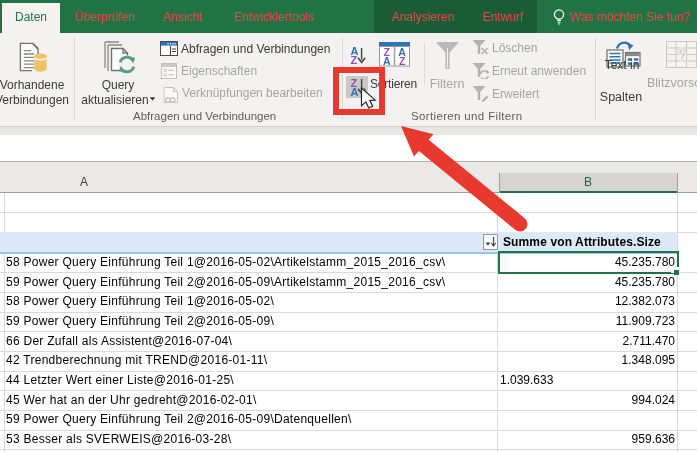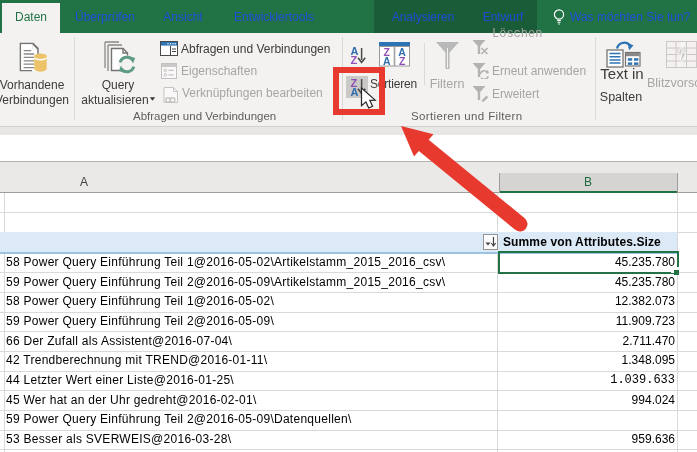--- a/index.html
+++ b/index.html
@@ -1,19 +1,19 @@
 <!DOCTYPE html>
 <html><head>
 <meta charset="utf-8">
 <style>
   html,body{margin:0;padding:0;}
   body{font-family:"Liberation Sans",sans-serif;}
   #page{position:relative;width:697px;height:452px;overflow:hidden;background:#fff;}
   .abs{position:absolute;}
-  .tabtxt{position:absolute;top:0;height:33px;line-height:34px;color:#1d4ed8;font-size:12px;text-align:center;}
+  .tabtxt{position:absolute;top:0;height:33px;line-height:34px;color:#ef4444;font-size:12px;text-align:center;}
   .ribtxt{position:absolute;font-size:12px;color:#3c3b39;white-space:nowrap;}
   .gray{color:#a7a5a3;}
   .sep{position:absolute;width:1px;background:#dcdad7;}
   .grpl{position:absolute;font-size:11.5px;color:#605e5b;white-space:nowrap;}
   .cell{position:absolute;font-size:12px;color:#000;white-space:nowrap;}
   .gl{position:absolute;background:#d9d9d9;}
 </style>
 </head>
 <body>
 <div id="page">
@@ -134,21 +134,21 @@
   <svg class="abs" style="left:435px;top:42px;" width="25" height="28" viewBox="0 0 25 28">
     <path d="M1 0 H24 L14.6 10.5 V27 H10.4 V10.5 Z" fill="#b9b9b9"></path>
     <path d="M12.5 6 V26" stroke="#f3f2f1" stroke-width="1"></path>
   </svg>
   <div class="ribtxt gray" style="left:447px;top:77px;font-size:12.5px;transform:translateX(-50%);">Filtern</div>
 
   <svg class="abs" style="left:472px;top:40px;" width="19" height="16" viewBox="0 0 19 16">
     <path d="M0.5 0 H13.5 L8.2 6 V14 H5.8 V6 Z" fill="#b4b2b0"></path>
     <path d="M9.5 8 l6 6 M15.5 8 l-6 6" stroke="#b4b2b0" stroke-width="1.6"></path>
   </svg>
-  <div class="ribtxt gray" style="left:492px;top:27px;font-family:Liberation Mono, monospace;">Löschen</div>
+  <div class="ribtxt gray" style="left:492px;top:41px;">Löschen</div>
   <svg class="abs" style="left:472px;top:63px;" width="19" height="16" viewBox="0 0 19 16">
     <path d="M0.5 0 H13.5 L8.2 6 V14 H5.8 V6 Z" fill="#b4b2b0"></path>
     <path d="M 8.2 11.2 A 4 4 0 0 1 15.4 9.5" fill="none" stroke="#b4b2b0" stroke-width="1.5"></path>
     <path d="M 16.2 13.3 A 4 4 0 0 1 9.2 14.6" fill="none" stroke="#b4b2b0" stroke-width="1.5"></path>
     <path d="M15.8 6.8 l1.2 3.4 -3.4 0.4 Z" fill="#b4b2b0"></path>
   </svg>
   <div class="ribtxt gray" style="left:492px;top:64px;">Erneut anwenden</div>
   <svg class="abs" style="left:472px;top:86px;" width="19" height="16" viewBox="0 0 19 16">
     <path d="M0.5 0 H13.5 L8.2 6 V14 H5.8 V6 Z" fill="#b4b2b0"></path>
     <path d="M10 13.8 l4.5 -4.5 2 2 -4.5 4.5 -2.6 0.6 Z" fill="#b4b2b0" stroke="#f3f2f1" stroke-width="0.6"></path>
@@ -162,21 +162,21 @@
     <path d="M3.5 12.5 h11 M3.5 15.7 h11 M3.5 18.9 h11 M3.5 22.1 h11" stroke="#2e74b5" stroke-width="1.5"></path>
     <rect x="19.5" y="11.5" width="14.5" height="13.5" fill="#fff" stroke="#767472" stroke-width="1.2"></rect>
     <rect x="20" y="12" width="13.5" height="3.2" fill="#8a8886"></rect>
     <rect x="21.8" y="17.2" width="4.4" height="2.5" fill="#2e74b5"></rect>
     <rect x="28" y="17.2" width="4.4" height="2.5" fill="#2e74b5"></rect>
     <rect x="21.8" y="21.4" width="4.4" height="2.5" fill="#2e74b5"></rect>
     <rect x="28" y="21.4" width="4.4" height="2.5" fill="#2e74b5"></rect>
     <path d="M 11 7.5 A 7.5 7.5 0 0 1 24.5 5" fill="none" stroke="#2e74b5" stroke-width="2.3"></path>
     <path d="M 21.5 2.2 L 27.5 4.3 L 23.2 9.3 Z" fill="#2e74b5"></path>
   </svg>
-  <div class="ribtxt" style="left:622px;top:65px;font-size:15px;transform:translateX(-50%);">Text in</div>
+  <div class="ribtxt" style="left:622px;top:58px;font-size:12px;transform:translateX(-50%);">Text in</div>
   <div class="ribtxt" style="left:621px;top:90px;font-size:12.5px;transform:translateX(-50%);">Spalten</div>
 
   <svg class="abs" style="left:666px;top:41px;" width="31" height="28" viewBox="0 0 31 28">
     <rect x="0.5" y="0.5" width="30" height="26" fill="#f5f1f1" stroke="#cdc8c8" stroke-width="1"></rect>
     <path d="M0.5 7 h30 M0.5 13.5 h30 M0.5 20 h30 M10 0.5 v26 M20.5 0.5 v26" stroke="#cdc8c8" stroke-width="1"></path>
     <rect x="10.5" y="7.5" width="9.5" height="6" fill="#e4dede"></rect>
     <path d="M17 2 l-5 11 h4 l-3 12 7 -13 h-4.5 Z" fill="#c9c4c4" stroke="#fff" stroke-width="0.8"></path>
   </svg>
   <div class="ribtxt gray" style="left:647px;top:76px;font-size:12.5px;">Blitzvorsc</div>
 
@@ -234,21 +234,21 @@
     <div class="cell" style="left:0;top:160px;">59 Power Query Einführung Teil 2@2016-05-09\Datenquellen\</div>
     <div class="cell" style="left:0;top:180px;">53 Besser als SVERWEIS@2016-03-28\</div>
   </div>
 
   <div class="cell" style="left:500px;top:255px;width:175px;text-align:right;">45.235.780</div>
   <div class="cell" style="left:500px;top:274.5px;width:175px;text-align:right;">45.235.780</div>
   <div class="cell" style="left:500px;top:294px;width:175px;text-align:right;">12.382.073</div>
   <div class="cell" style="left:500px;top:314px;width:175px;text-align:right;">11.909.723</div>
   <div class="cell" style="left:500px;top:333.5px;width:175px;text-align:right;">2.711.470</div>
   <div class="cell" style="left:500px;top:353px;width:175px;text-align:right;">1.348.095</div>
-  <div class="cell" style="left:500px;top:373px;width:175px;text-align:right;font-family:Liberation Mono, monospace;">1.039.633</div>
+  <div class="cell" style="left:500px;top:373px;width:175px;">1.039.633</div>
   <div class="cell" style="left:500px;top:392.5px;width:175px;text-align:right;">994.024</div>
   <div class="cell" style="left:500px;top:432px;width:175px;text-align:right;">959.636</div>
 
   <div class="abs" style="left:498px;top:250.5px;width:181px;height:23px;border:2.3px solid #217346;box-sizing:border-box;"></div>
   <div class="abs" style="left:676.5px;top:266.5px;width:3.5px;height:3.6px;background:#fff;"></div>
   <div class="abs" style="left:670.5px;top:270.9px;width:3.4px;height:2.6px;background:#fff;"></div>
   <div class="abs" style="left:673.8px;top:269.8px;width:5.4px;height:5.4px;background:#217346;"></div>
 
   <div class="abs" style="left:333px;top:67px;width:52px;height:48px;border:6px solid #e8392e;box-sizing:border-box;"></div>
 

